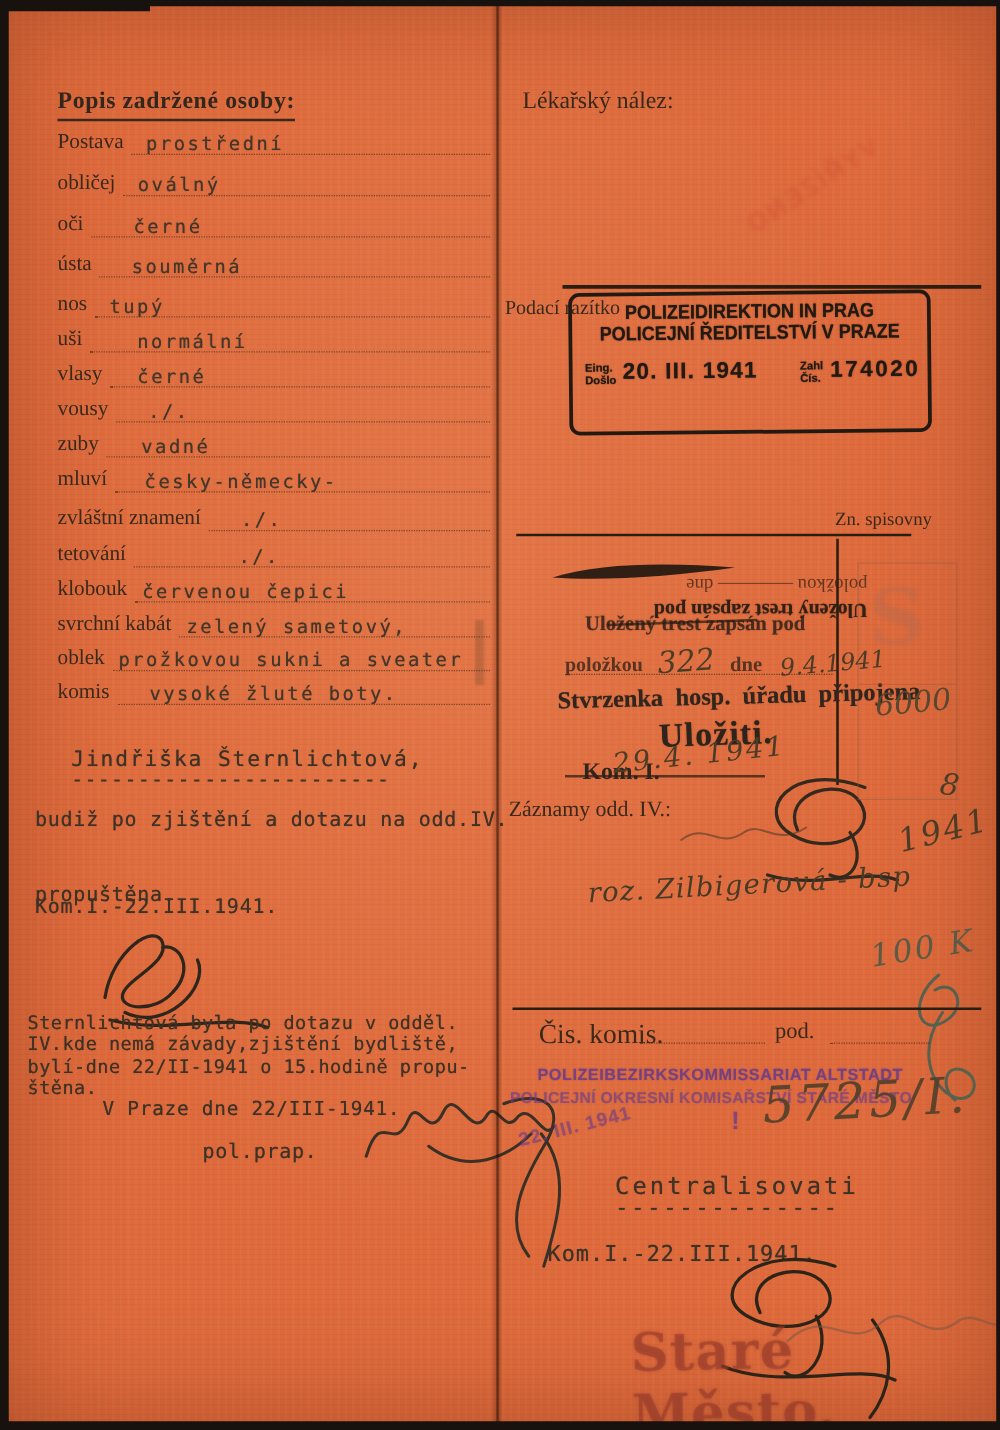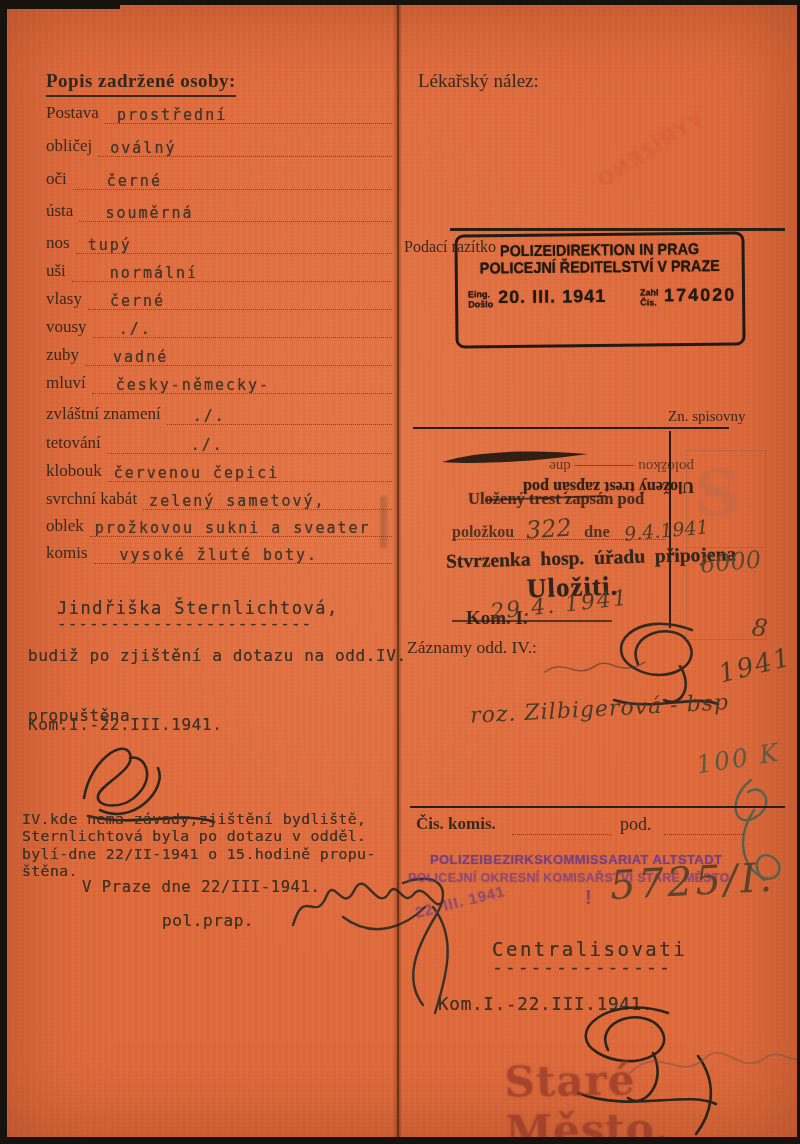--- a/index.html
+++ b/index.html
@@ -157,22 +157,22 @@
 
   <svg class="abs" style="left:70px;top:732px;" width="150" height="95" viewBox="0 0 150 95">
     <g fill="none" stroke="#2e261d" stroke-width="2.6" stroke-linecap="round">
       <path d="M14,66 C20,28 54,6 60,22 C66,38 30,52 28,64 C26,76 54,78 68,62 C86,44 74,22 60,26"></path>
       <path d="M30,78 C62,94 98,58 88,36"></path>
       <path d="M18,84 C66,96 112,78 144,90"></path>
     </g>
   </svg>
 
   <div class="abs tw" style="left:22px;top:810px;font-size:14.8px;line-height:17.4px;letter-spacing:.4px;">
+    <div>Sternlichtová byla po dotazu v odděl.</div>
     <div>IV.kde nemá závady,zjištění bydliště,</div>
-    <div>Sternlichtová byla po dotazu v odděl.</div>
     <div>bylí-dne 22/II-1941 o 15.hodině propu-</div>
     <div>štěna.</div>
   </div>
   <div class="abs tw" style="left:82px;top:878px;font-size:15.5px;letter-spacing:.6px;">V Praze dne 22/III-1941.</div>
   <div class="abs tw" style="left:162px;top:911px;font-size:16px;letter-spacing:.6px;">pol.prap.</div>
 
   <svg class="abs" style="left:285px;top:855px;" width="190" height="165" viewBox="0 0 190 165">
     <g fill="none" stroke="#3a3026" stroke-width="2.4" stroke-linecap="round">
       <path d="M8,70 C20,30 30,70 42,40 C50,22 58,60 70,34 C80,14 92,58 104,38 C112,24 118,52 128,40 C140,24 150,60 158,46"></path>
       <path d="M118,28 C150,16 170,30 150,62 C132,92 118,124 138,150"></path>
@@ -257,21 +257,21 @@
   <div class="abs hand" style="left:696px;top:744px;font-size:25px;transform:rotate(-9deg);color:#5b5a46;letter-spacing:2px;">100 K</div>
 
   <svg class="abs" style="left:706px;top:772px;" width="95" height="110" viewBox="0 0 95 110">
     <g fill="none" stroke="#57614d" stroke-width="2.4" stroke-linecap="round">
       <path d="M45,8 C20,28 28,58 50,45 C70,33 57,10 42,20"></path>
       <path d="M48,38 C28,68 38,98 58,106 C74,111 80,90 64,84 C50,79 46,98 58,108"></path>
     </g>
   </svg>
 
   <div class="rule" style="left:410px;top:806px;width:375px;height:2px;"></div>
-  <div class="abs plabel" style="left:416px;top:814px;font-size:17px;font-weight:bold;">Čis. komis.</div>
+  <div class="abs plabel" style="left:431px;top:814px;font-size:22px;">Čis. komis.</div>
   <div class="dotline" style="left:512px;top:833px;width:100px;"></div>
   <div class="abs plabel" style="left:620px;top:814px;font-size:18px;">pod.</div>
   <div class="dotline" style="left:664px;top:833px;width:80px;"></div>
 
   <div class="abs violet" style="left:430px;top:852px;font-size:13px;letter-spacing:.4px;white-space:nowrap;filter:blur(.4px);">POLIZEIBEZIRKSKOMMISSARIAT ALTSTADT</div>
   <div class="abs violet" style="left:408px;top:871px;font-size:12.5px;letter-spacing:.3px;white-space:nowrap;opacity:.75;filter:blur(.5px);">POLICEJNÍ OKRESNÍ KOMISAŘSTVÍ STARÉ MĚSTO</div>
   <div class="abs violet" style="left:414px;top:893px;font-size:15px;transform:rotate(-14deg);opacity:.7;letter-spacing:1px;">22. III. 1941</div>
   <div class="abs violet" style="left:585px;top:886px;font-size:20px;opacity:.85;">!</div>
   <div class="abs hand" style="left:610px;top:858px;font-size:40px;transform:rotate(-3deg);color:rgba(82,64,42,.92);letter-spacing:3px;">5725/I.</div>
 

